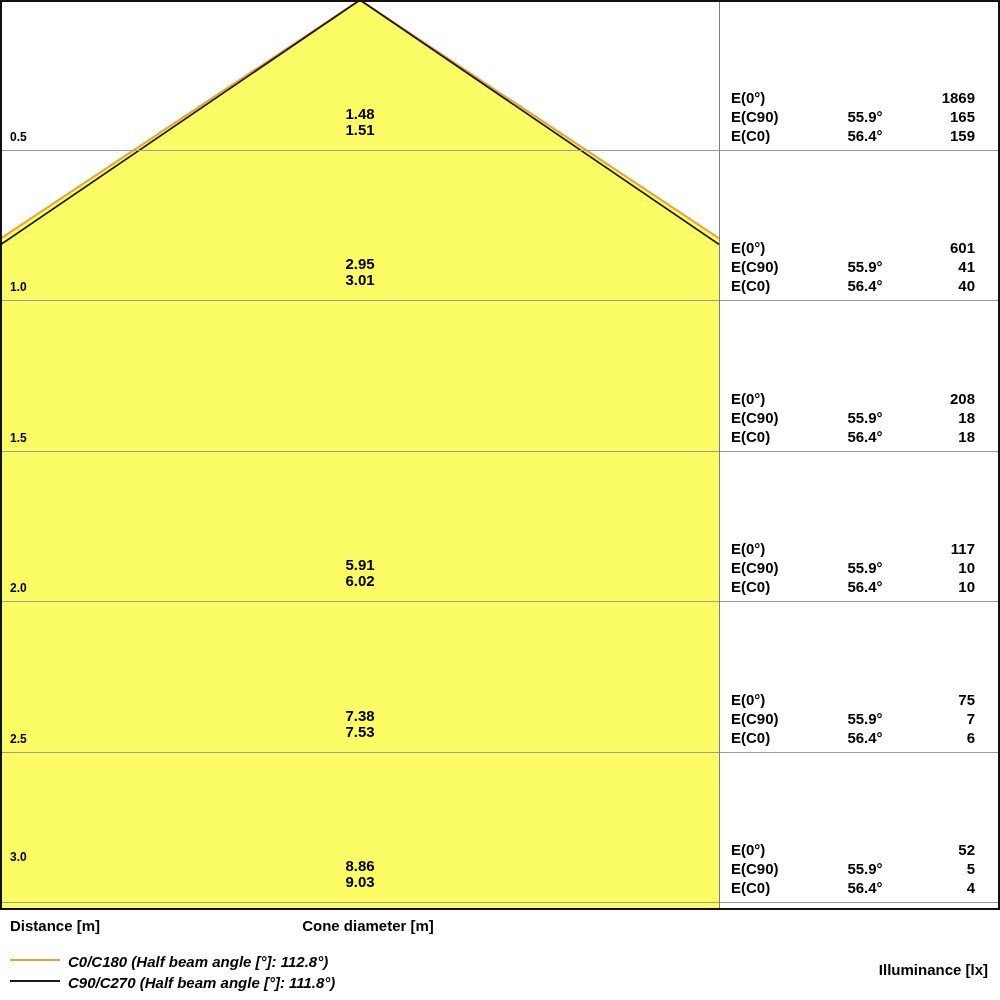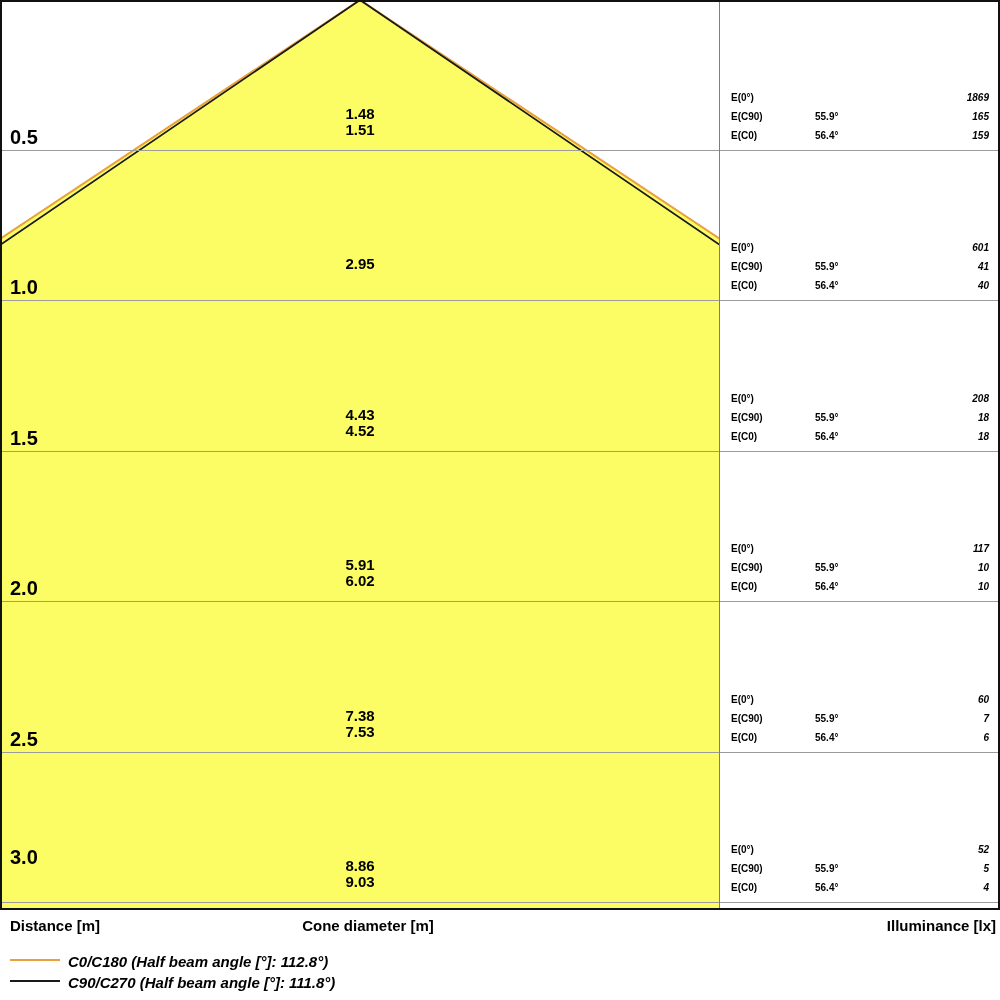--- a/index.html
+++ b/index.html
@@ -3,30 +3,30 @@
 <meta charset="utf-8">
 <style>
   html,body{margin:0;padding:0;background:#fff;}
   body{font-family:"Liberation Sans",sans-serif;font-weight:bold;color:#000;}
   #stage{position:relative;width:1000px;height:1000px;background:#fff;overflow:hidden;}
   .abs{position:absolute;}
   .panel-svg{position:absolute;left:0;top:0;}
   .outer-border{left:0;top:0;width:1000px;height:910px;border:2px solid #111;box-sizing:border-box;}
   .vsep{left:719px;top:0;width:1px;height:910px;background:#7d7d7d;}
   .gridline{left:2px;width:996px;height:1px;background:#9b9b9b;}
-  .dist-label{left:10px;font-size:20px;line-height:18px;}
+  .dist-label{left:10px;font-size:12px;line-height:18px;}
   .cone-vals{left:0;width:720px;text-align:center;font-size:15px;line-height:16px;}
-  .tbl{left:720px;width:280px;font-size:10px;line-height:19px;}
+  .tbl{left:720px;width:280px;font-size:15px;line-height:19px;}
   .tbl-line{position:relative;display:flex;height:19px;}
   .tbl-label{padding-left:11px;width:84px;}
-  .tbl-angle{width:100px;text-align:left;}
-  .tbl-value{flex:1;text-align:right;padding-right:11px;font-style:italic;}
+  .tbl-angle{width:100px;text-align:center;}
+  .tbl-value{flex:1;text-align:right;padding-right:25px;}
   .axis-label{top:917px;font-size:15px;line-height:18px;}
   .axis-center{left:0;width:720px;text-align:center;margin-left:8px;}
-  .axis-right{right:4px;}
+  .axis-right{right:12px;margin-top:44px;}
   .legend-line{width:50px;height:2px;left:10px;}
   .legend-text{left:68px;font-size:15px;line-height:17px;font-style:italic;}
 </style>
 </head>
 <body>
 
 <div id="stage">
 
   <svg class="panel-svg" width="720" height="910" viewBox="0 0 720 910">
     <polygon points="360,0 0,239 0,910 720,910 720,239" fill="#FCFC64"></polygon>
@@ -63,44 +63,41 @@
     <div class="tbl-line">
         <span class="tbl-label">E(C0)</span>
         <span class="tbl-angle">56.4°</span>
         <span class="tbl-value">159</span>
       </div>
   </div>
 
   <div class="abs dist-label" style="top:278px">1.0</div>
   <div class="abs cone-vals" style="top:256px">
     <div>2.95</div>
+    <div>3.01</div>
   </div>
   <div class="abs tbl" style="top:238px">
     <div class="tbl-line">
         <span class="tbl-label">E(0°)</span>
         <span class="tbl-angle"></span>
         <span class="tbl-value">601</span>
       </div>
     <div class="tbl-line">
         <span class="tbl-label">E(C90)</span>
         <span class="tbl-angle">55.9°</span>
         <span class="tbl-value">41</span>
       </div>
     <div class="tbl-line">
         <span class="tbl-label">E(C0)</span>
         <span class="tbl-angle">56.4°</span>
         <span class="tbl-value">40</span>
       </div>
   </div>
 
   <div class="abs dist-label" style="top:429px">1.5</div>
-  <div class="abs cone-vals" style="top:407px">
-    <div>4.43</div>
-    <div>4.52</div>
-  </div>
   <div class="abs tbl" style="top:389px">
     <div class="tbl-line">
         <span class="tbl-label">E(0°)</span>
         <span class="tbl-angle"></span>
         <span class="tbl-value">208</span>
       </div>
     <div class="tbl-line">
         <span class="tbl-label">E(C90)</span>
         <span class="tbl-angle">55.9°</span>
         <span class="tbl-value">18</span>
@@ -137,21 +134,21 @@
 
   <div class="abs dist-label" style="top:730px">2.5</div>
   <div class="abs cone-vals" style="top:708px">
     <div>7.38</div>
     <div>7.53</div>
   </div>
   <div class="abs tbl" style="top:690px">
     <div class="tbl-line">
         <span class="tbl-label">E(0°)</span>
         <span class="tbl-angle"></span>
-        <span class="tbl-value">60</span>
+        <span class="tbl-value">75</span>
       </div>
     <div class="tbl-line">
         <span class="tbl-label">E(C90)</span>
         <span class="tbl-angle">55.9°</span>
         <span class="tbl-value">7</span>
       </div>
     <div class="tbl-line">
         <span class="tbl-label">E(C0)</span>
         <span class="tbl-angle">56.4°</span>
         <span class="tbl-value">6</span>

